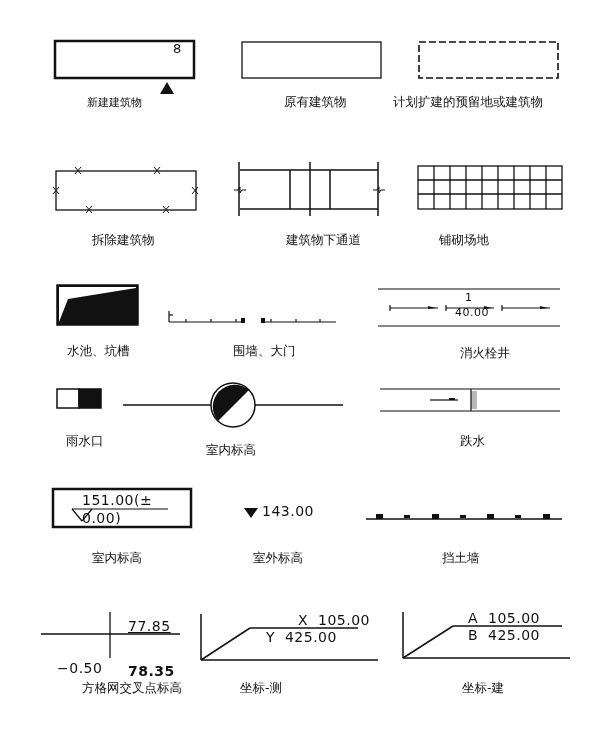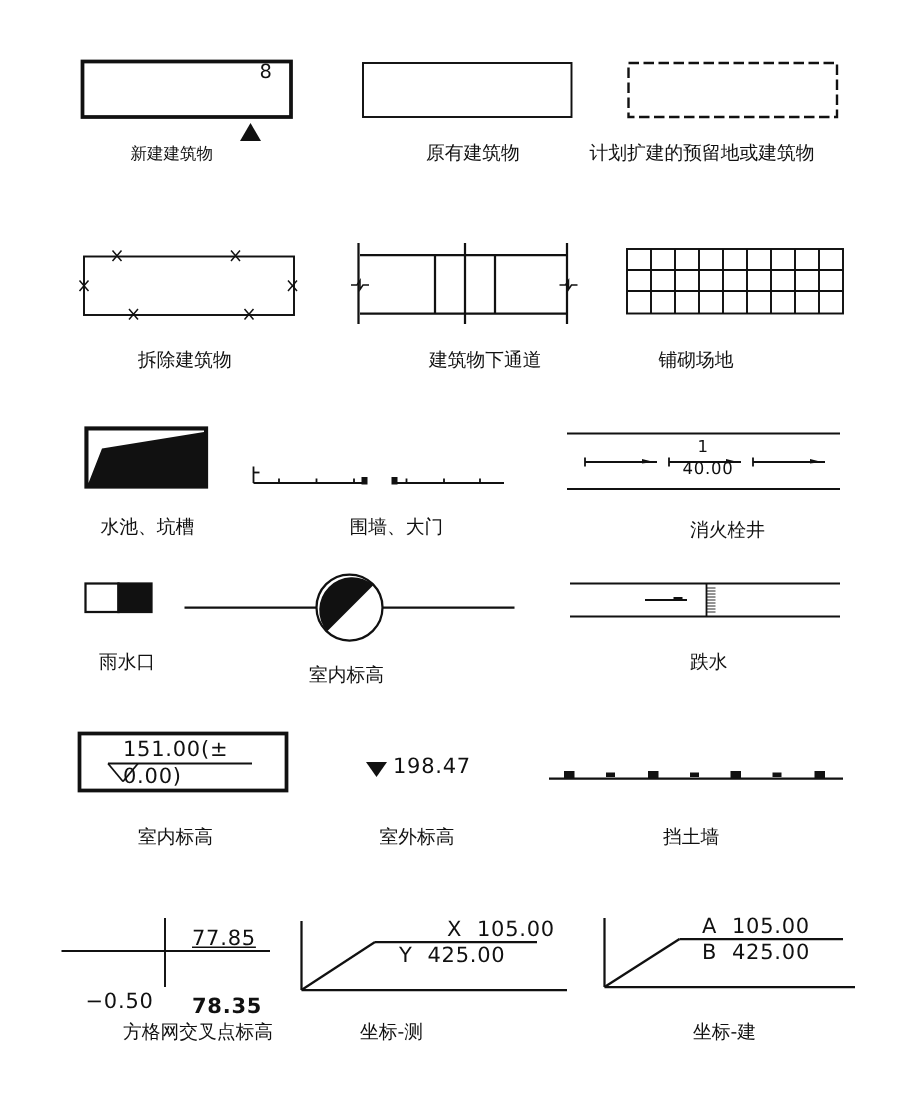--- a/index.html
+++ b/index.html
@@ -174,21 +174,21 @@
 <div class="num" style="left:455px;top:306px;font-size:11px;">40.00</div>
 <div class="lbl" style="left:460px;top:345px;">消火栓井</div>
 
 <div class="lbl" style="left:66px;top:433px;">雨水口</div>
 <div class="lbl" style="left:206px;top:442px;">室内标高</div>
 <div class="lbl" style="left:460px;top:433px;">跌水</div>
 
 <div class="num" style="left:82px;top:492px;">151.00(±</div>
 <div class="num" style="left:82px;top:510px;">0.00)</div>
 <div class="lbl" style="left:92px;top:550px;">室内标高</div>
-<div class="num" style="left:262px;top:503px;">198.47</div>
+<div class="num" style="left:262px;top:503px;">143.00</div>
 <div class="lbl" style="left:253px;top:550px;">室外标高</div>
 <div class="lbl" style="left:442px;top:550px;">挡土墙</div>
 
 <div class="num" style="left:57px;top:618px;margin-top:42px;">−0.50</div>
 <div class="num" style="left:128px;top:618px;text-decoration:underline;">77.85</div>
 <div class="num" style="left:128px;top:663px;font-weight:bold;">78.35</div>
 <div class="lbl" style="left:82px;top:680px;">方格网交叉点标高</div>
 
 <div class="num" style="left:266px;top:612px;white-space:pre;margin-left:32px;">X  105.00</div>
 <div class="num" style="left:266px;top:629px;white-space:pre;">Y  425.00</div>

